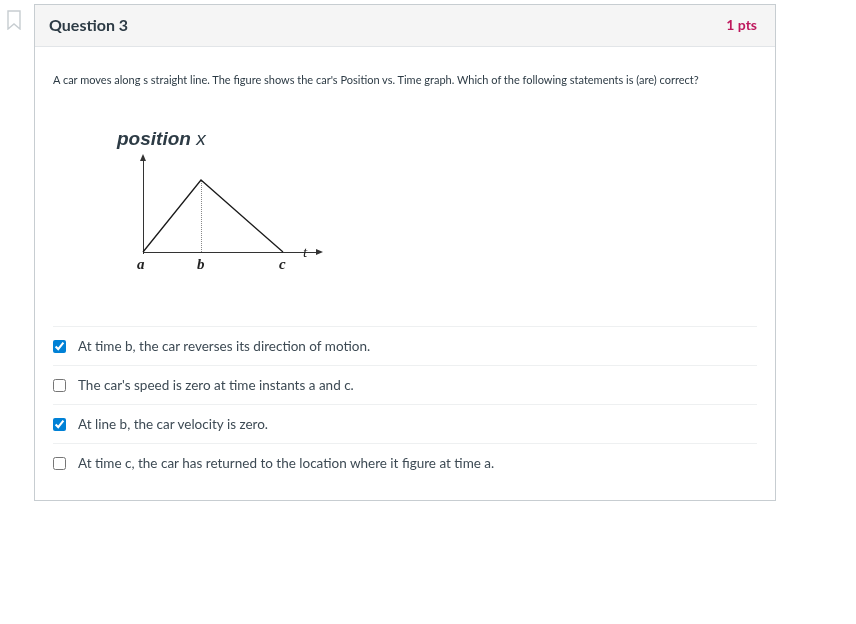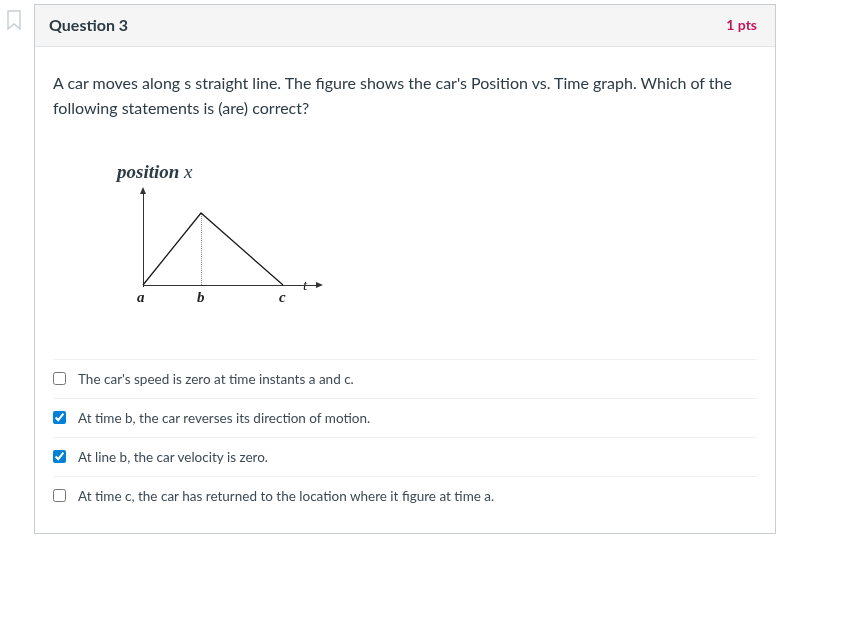--- a/index.html
+++ b/index.html
@@ -34,24 +34,24 @@
     display: flex;
     align-items: center;
     justify-content: space-between;
     background: #f5f5f5;
     border-bottom: 1px solid #e2e5e8;
     padding: 10px 18px 12px 14px;
   }
   .q-title { font-weight: 700; font-size: 16px; color: #2d3b45; }
   .q-pts   { font-weight: 700; font-size: 14px; color: #be185d; }
   .card-body { padding: 24px 18px 18px 18px; }
-  .prompt { font-size: 16px; line-height: 1.55; color: #2d3b45; margin-bottom: 26px; }
+  .prompt { font-size: 11px; line-height: 1.55; color: #2d3b45; margin-bottom: 26px; }
   .figure-area { padding: 14px 0 10px 68px; margin-bottom: 40px; }
   .fig-title {
-    font-family: Liberation Serif, serif;
+    font-family: Liberation Sans, sans-serif;
     font-style: italic;
     font-weight: 700;
     font-size: 19px;
     margin-bottom: 6px;
     margin-left: -4px;
   }
   .fig-title .var { font-style: italic; font-weight: 400; }
   .chart { position: relative; width: 210px; height: 120px; }
   .axis-x, .axis-y { position: absolute; background: #333; }
   .axis-y { width: 1px; height: 98px; left: 22px; top: 0; }
@@ -119,26 +119,26 @@
           </svg>
           <span class="tlabel lbl-a">a</span>
           <span class="tlabel lbl-b">b</span>
           <span class="tlabel lbl-c">c</span>
           <span class="tlabel lbl-t">t</span>
         </div>
       </div>
 
       <div class="choices">
         <label class="choice">
+          <input type="checkbox" checked="" style="">
+          <span>At time b, the car reverses its direction of motion.</span>
+        </label>
+        <label class="choice">
           <input type="checkbox" style="">
           <span>The car's speed is zero at time instants a and c.</span>
-        </label>
-        <label class="choice">
-          <input type="checkbox" checked="" style="">
-          <span>At time b, the car reverses its direction of motion.</span>
         </label>
         <label class="choice">
           <input type="checkbox" checked="" style="">
           <span>At line b, the car velocity is zero.</span>
         </label>
         <label class="choice">
           <input type="checkbox" style="">
           <span>At time c, the car has returned to the location where it figure at time a.</span>
         </label>
       </div>

